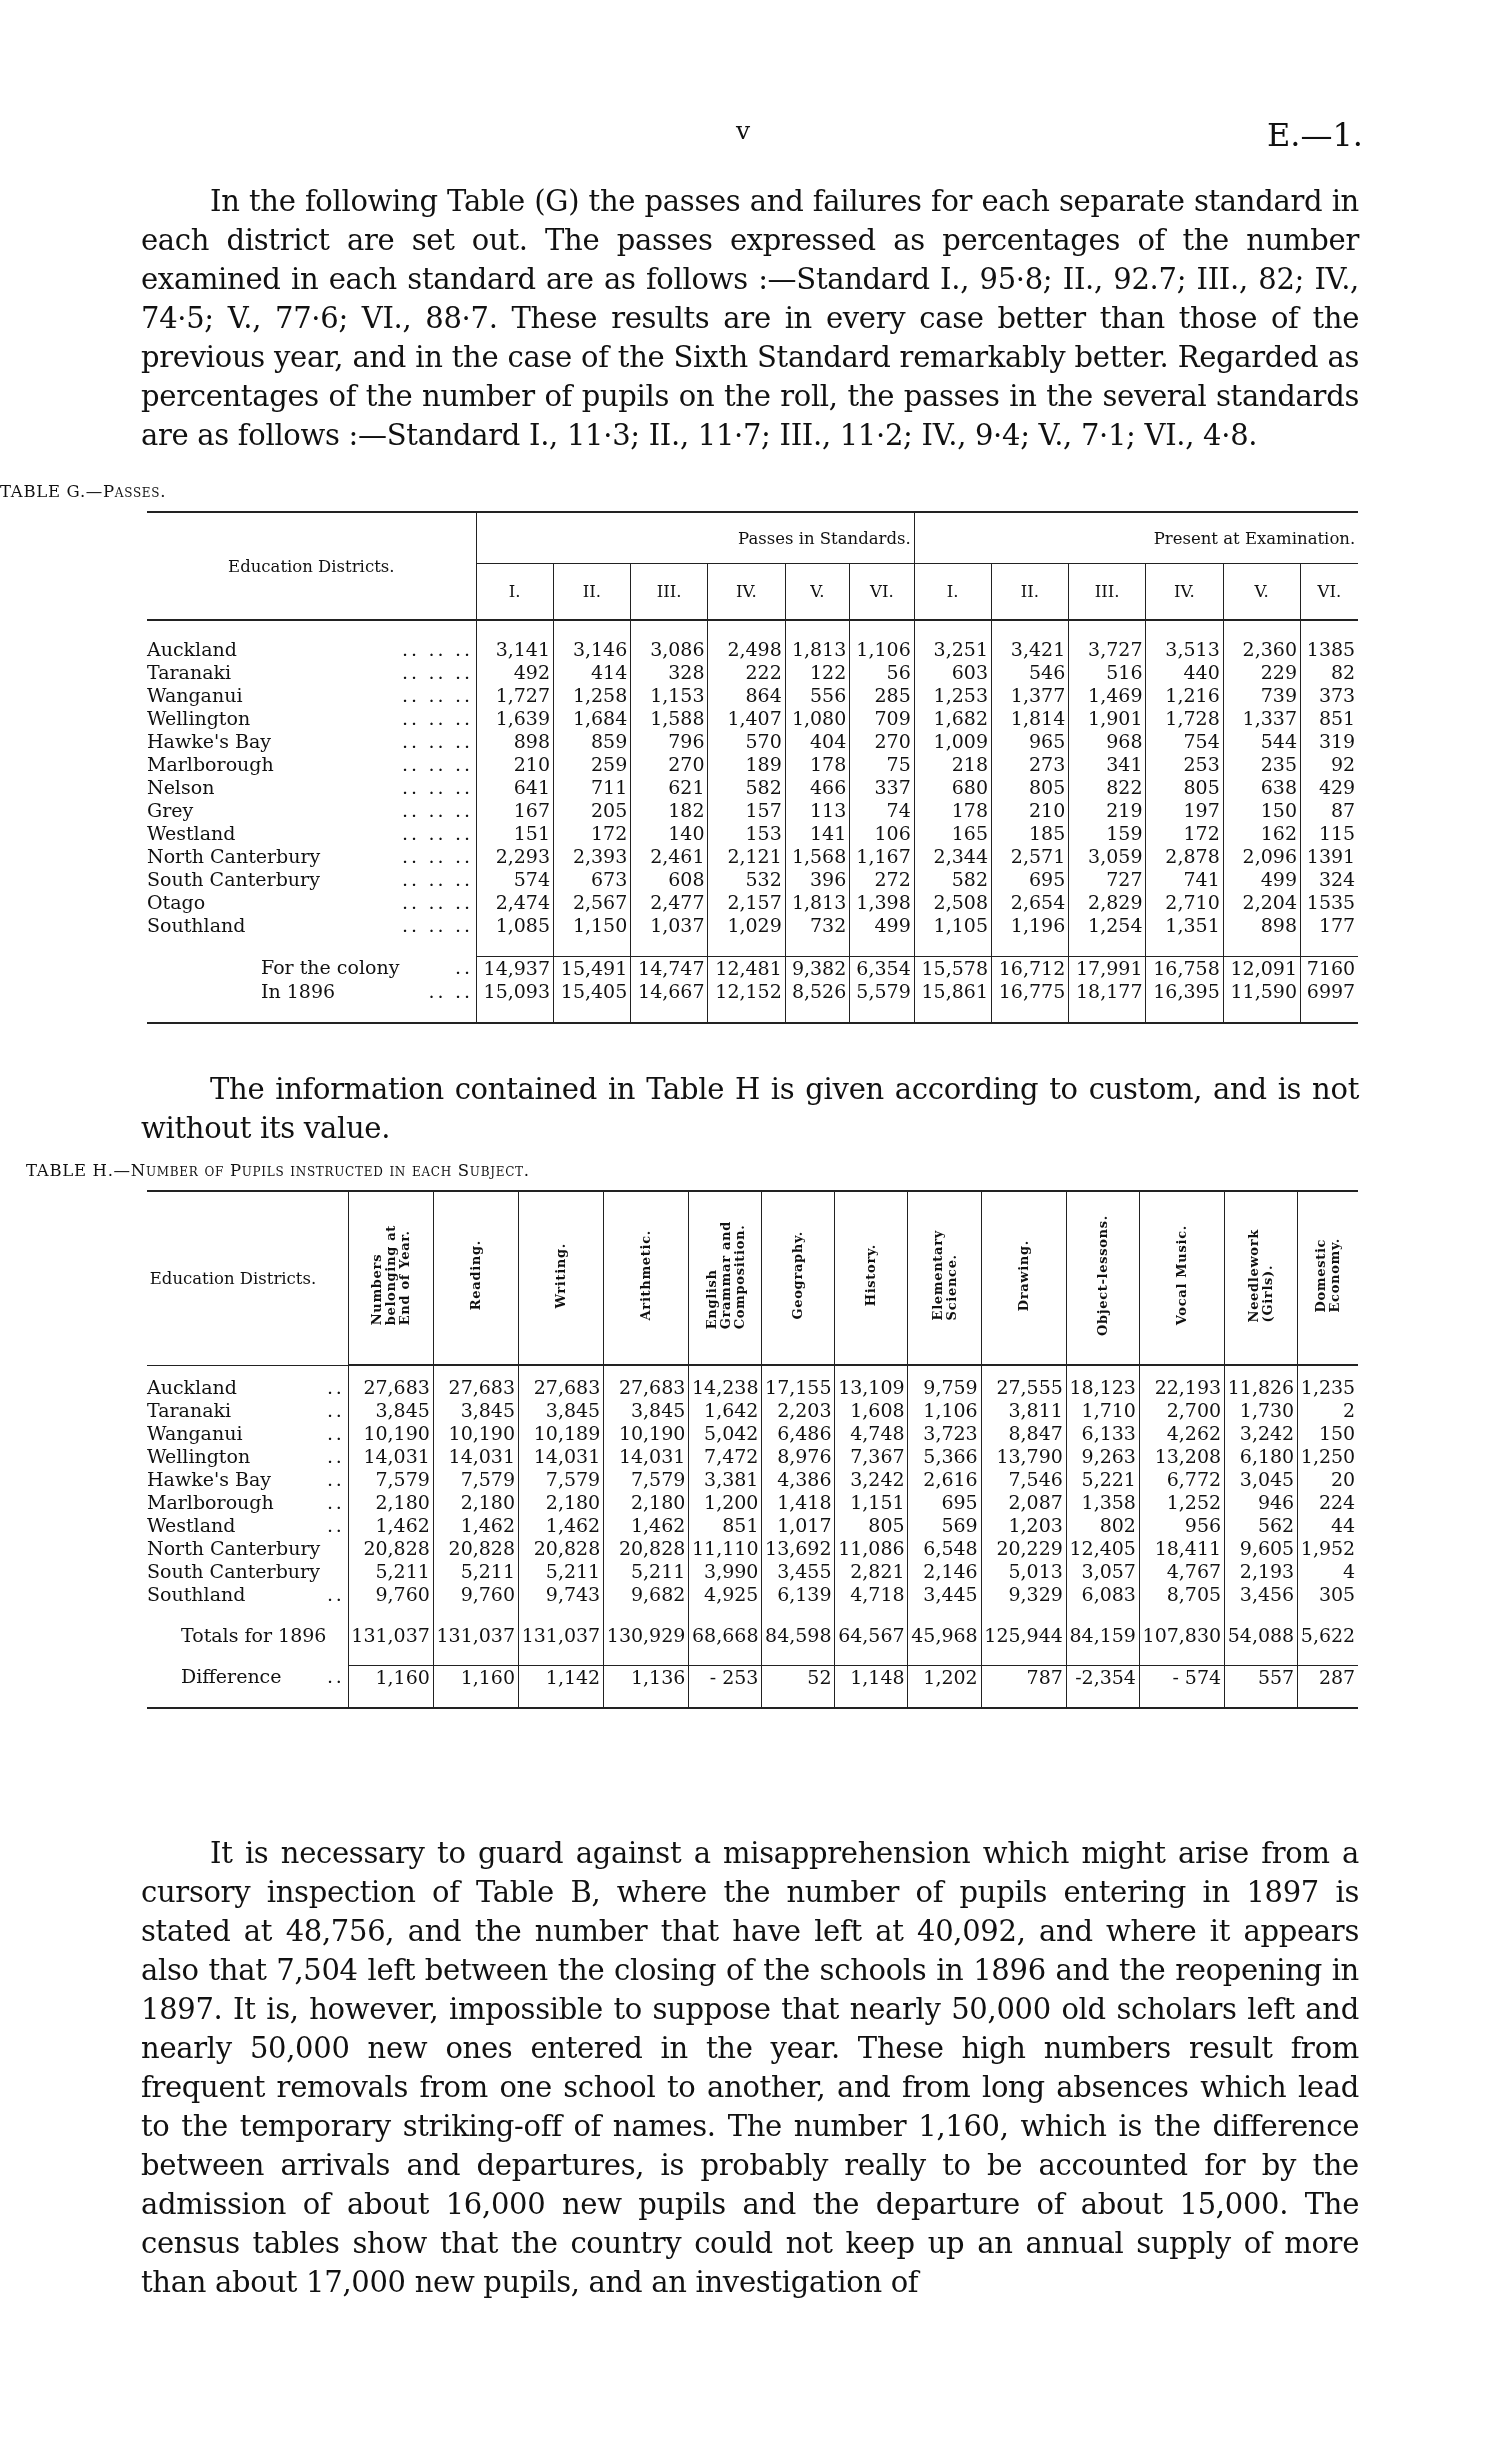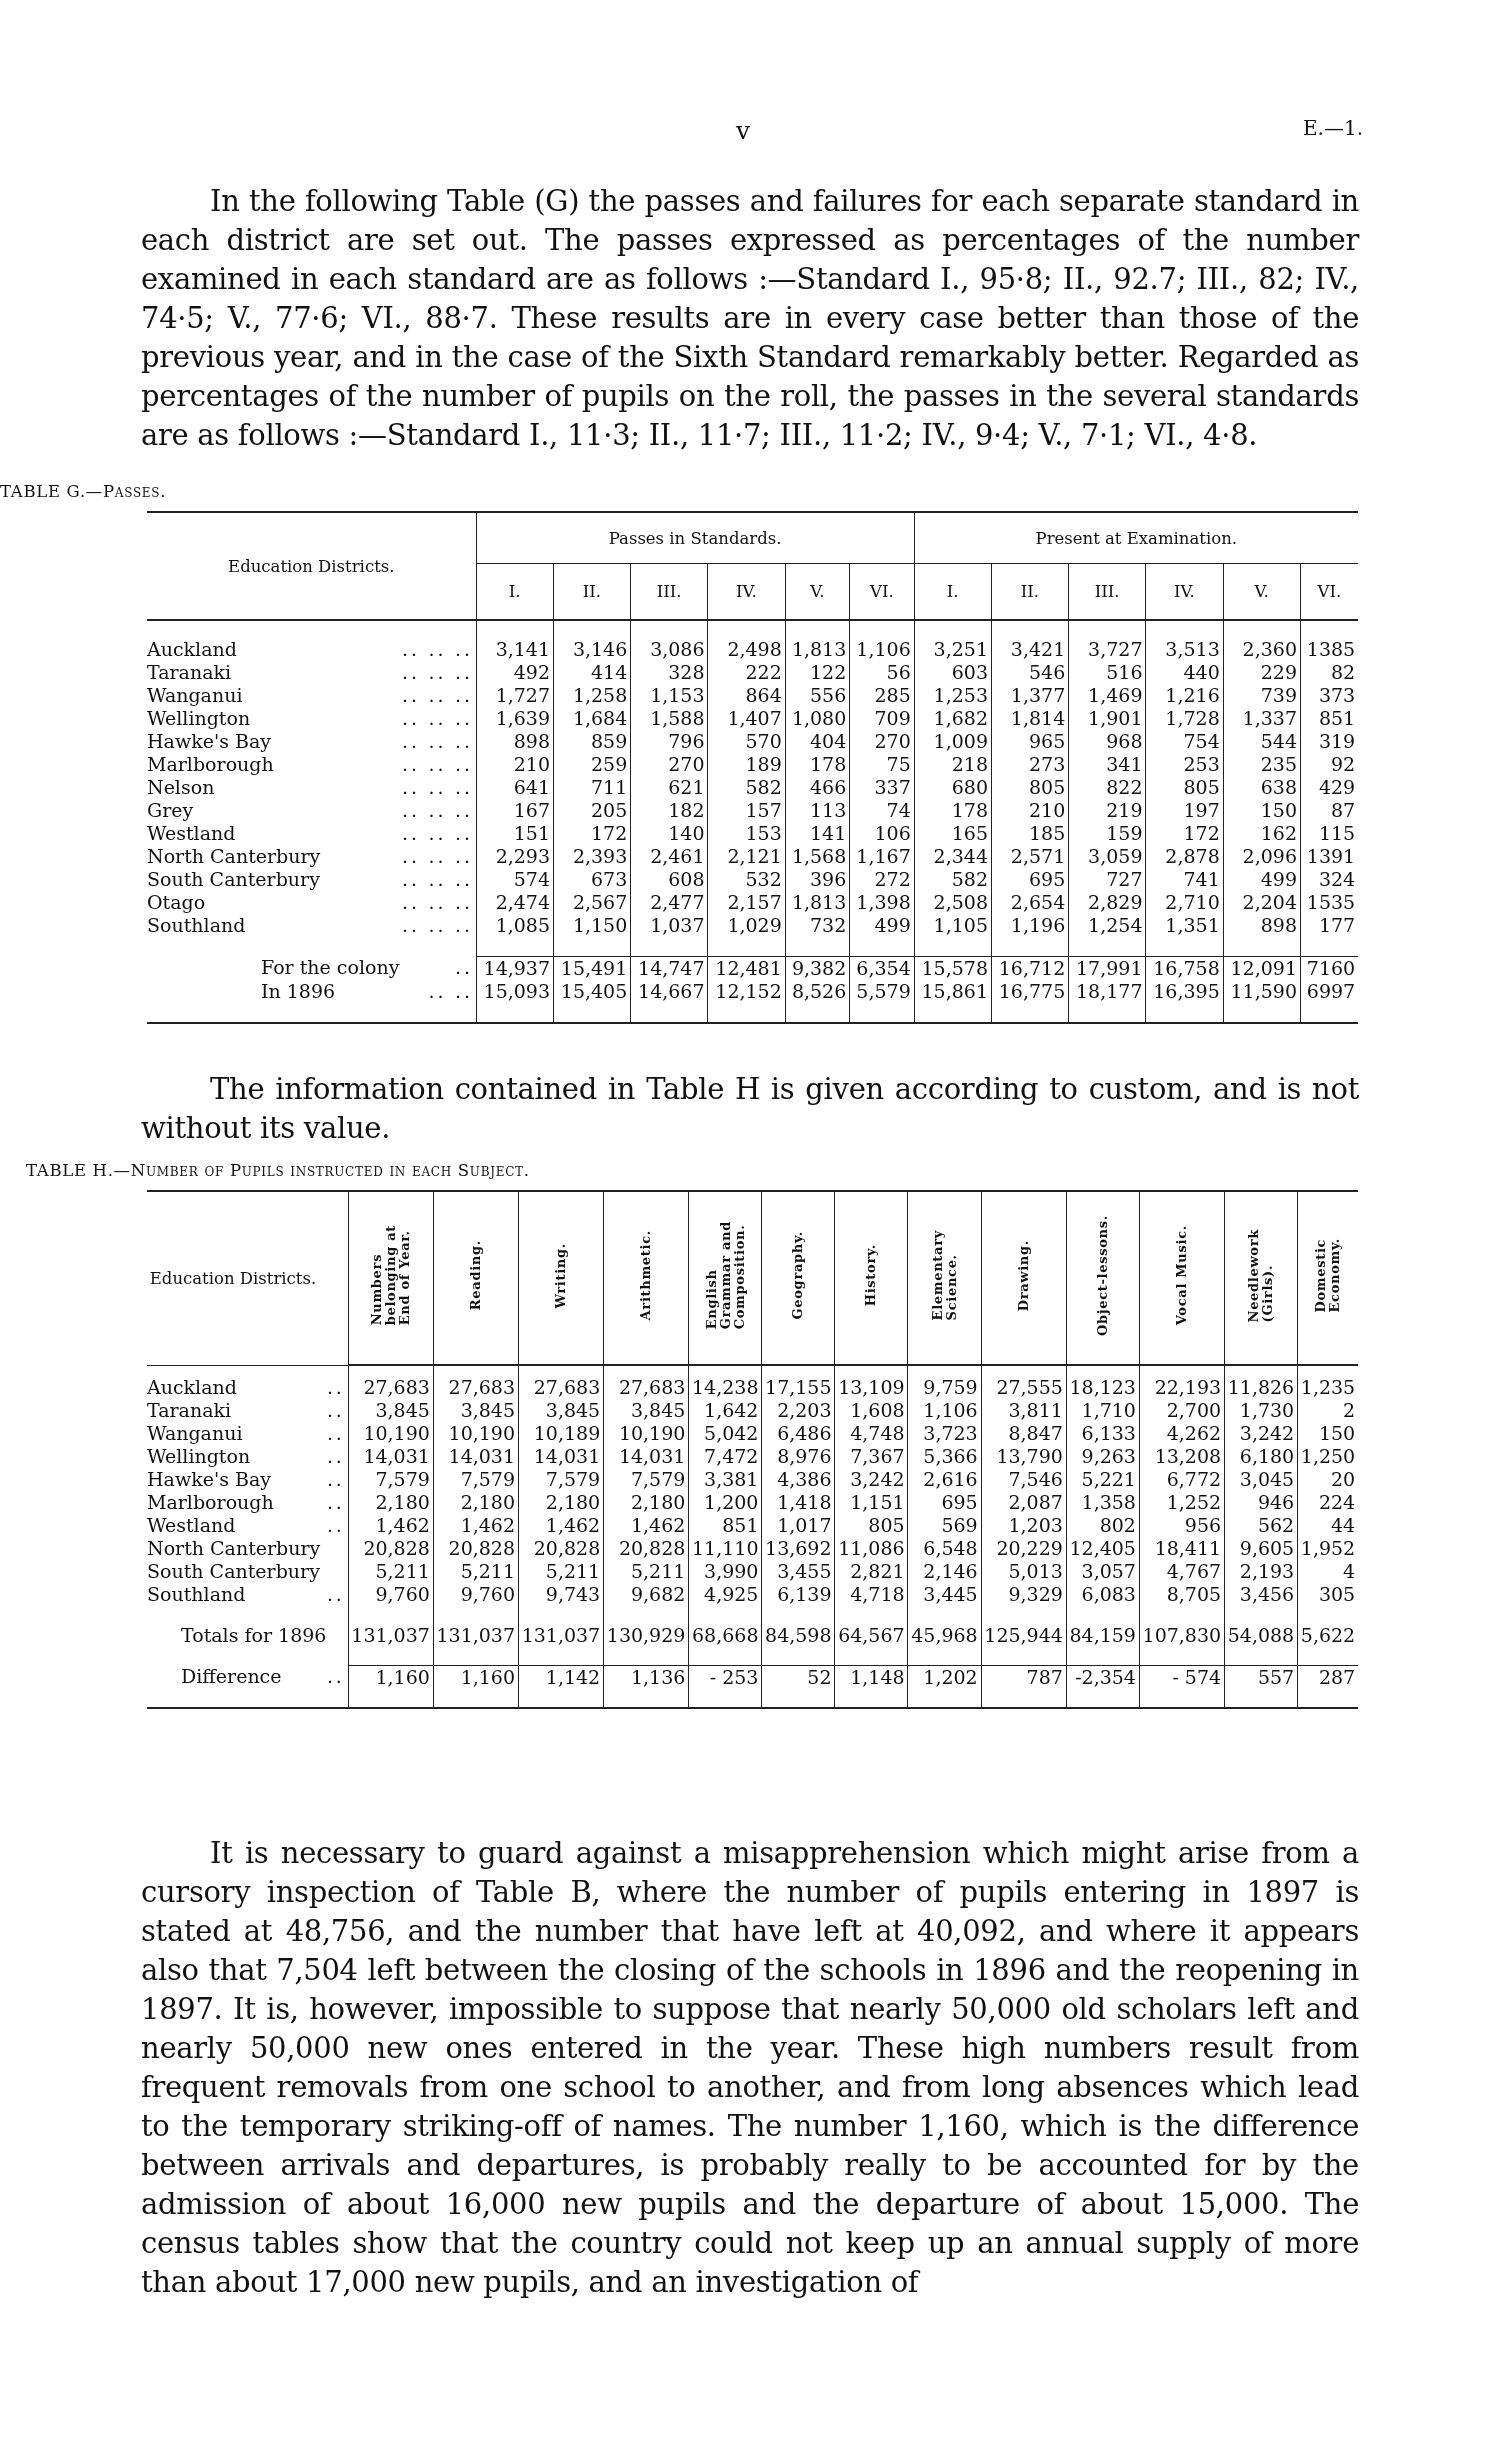--- a/index.html
+++ b/index.html
@@ -1,41 +1,41 @@
 <!DOCTYPE html>
 <html style="font-size:11px"><head>
 <meta charset="utf-8">
 <style>
   html, body { margin: 0; padding: 0; background: #ffffff; }
   body {
     width: 1487px; height: 2462px; position: relative; overflow: hidden;
     font-family: "DejaVu Serif", "Liberation Serif", serif; color: #111;
   }
   .page-num { position: absolute; top: 116px; left: 736px; font-size: 25px; }
-  .doc-ref { position: absolute; top: 116px; right: 124px; font-size: 20px; }
+  .doc-ref { position: absolute; top: 116px; right: 124px; font-size: 32px; }
   .para {
     position: absolute; left: 141px; width: 1218px; font-size: 29px; line-height: 39px;
     text-align: justify; text-indent: 69px; margin: 0; letter-spacing: -0.3px;
   }
   .p1 { top: 182px; }
   .p2 { top: 1070px; }
   .p3 { top: 1834px; }
   .table-title { position: absolute; left: 0; width: 1487px; text-align: left; font-size: 16.5px; letter-spacing: 0.7px; }
   .tg-title { top: 482px; }
   .th-title { top: 1161px; margin-left: 26px; }
   .sc { font-variant: small-caps; }
 
   table.data { position: absolute; border-collapse: collapse; font-size: 19px; line-height: 23px; }
   table.data td, table.data th { padding: 0 2.8px; white-space: nowrap; font-weight: normal; }
   .num { text-align: right; border-left: 1.4px solid #222; }
 
   
   #table-g { left: 147px; top: 511px; width: 1211px; border-top: 2.1px solid #222; border-bottom: 2.1px solid #222; }
   #table-g .hdr-district { text-align: center; font-size: 16.5px; width: 323px; border-bottom: 2.1px solid #222; }
-  #table-g .hdr-group { text-align: center; font-size: 16.5px; height: 50px; border-left: 1.4px solid #222; border-bottom: 1.4px solid #222; }
+  #table-g .hdr-group { text-align: right; font-size: 16.5px; height: 50px; border-left: 1.4px solid #222; border-bottom: 1.4px solid #222; }
   #table-g .hdr-std { text-align: center; font-size: 16.5px; height: 55px; border-left: 1.4px solid #222; border-bottom: 2.1px solid #222; }
   #table-g .spacer td { height: 16.5px; }
   #table-g .gap td { height: 19px; }
   #table-g tr.total-first td.num { border-top: 1.4px solid #222; }
   #table-g .dist { text-align: left; padding-left: 0; }
   #table-g .dist .dots { float: right; letter-spacing: 2.8px; }
   #table-g .tot-label { padding-left: 114px; }
 
   
   #table-h { left: 147px; top: 1190px; width: 1211px; border-top: 2.1px solid #222; border-bottom: 2.1px solid #222; }

